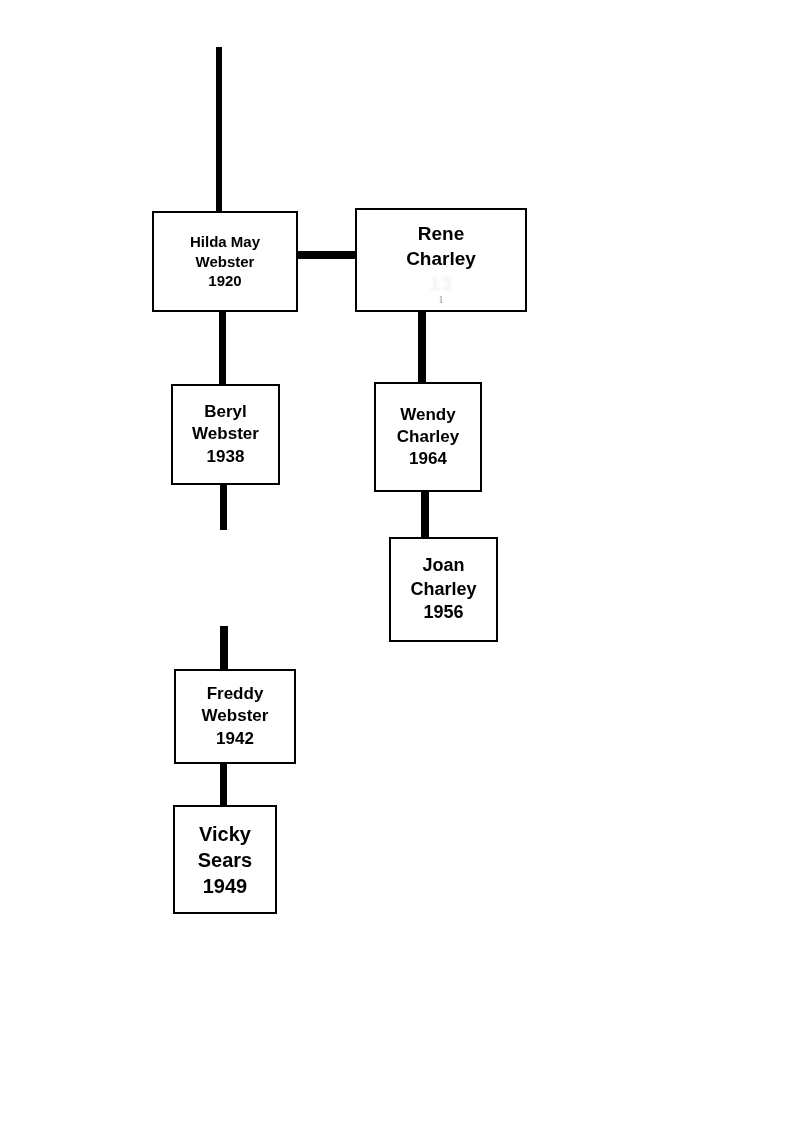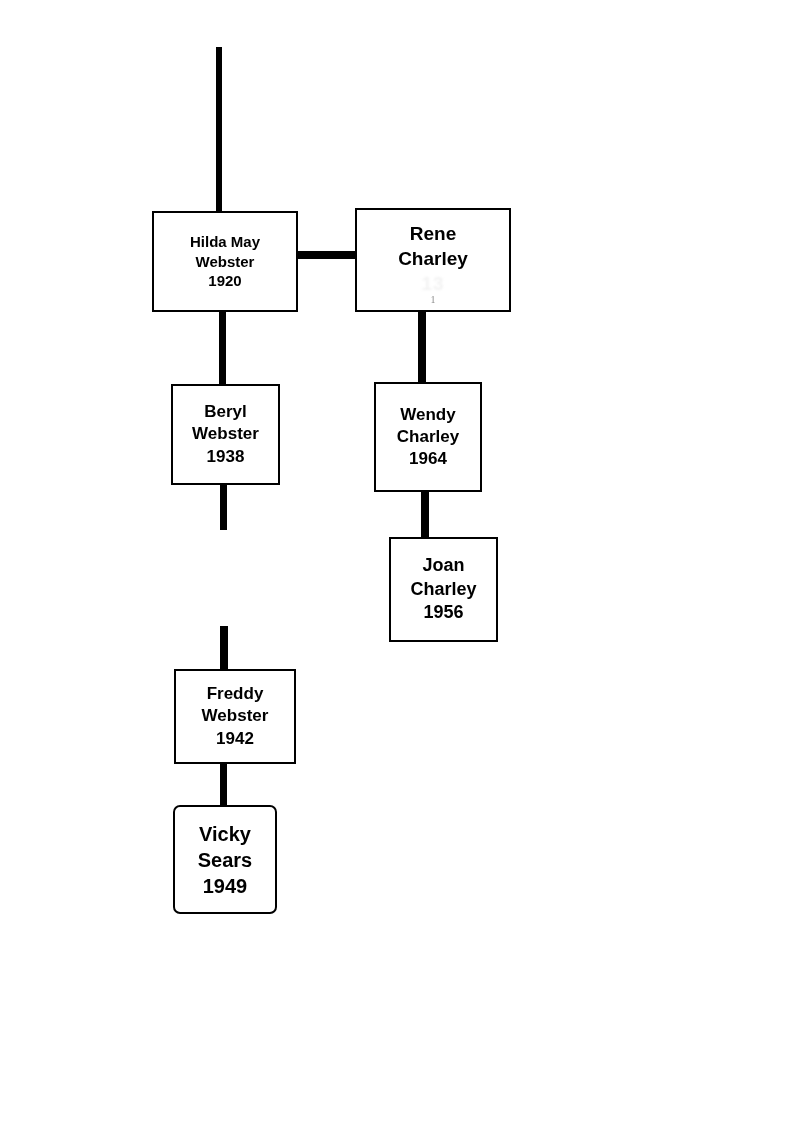--- a/index.html
+++ b/index.html
@@ -54,21 +54,21 @@
 
   
   .s-hilda  { font-size: 15px; }
   .s-rene   { font-size: 19px; }
   .s-beryl  { font-size: 17px; }
   .s-wendy  { font-size: 17px; align-items: center; }
   .s-jacq   { font-size: 14px; }
   .s-jacq .yr { font-size: 15px; font-weight: bold; letter-spacing: 1px; }
   .s-joan   { font-size: 18px; }
   .s-freddy { font-size: 17px; }
-  .s-vicky  { font-size: 20px; border-radius: 7px; }
+  .s-vicky  { font-size: 20px; }
 
   
   .ghost-year {
     position: absolute;
     left: 0;
     right: 0;
     top: 62px;
     text-align: center;
     font-size: 19px;
     font-weight: bold;
@@ -112,21 +112,21 @@
   <div class="conn" style="left:220px; top:626px; width:8px; height:46px;"></div>
 
   <div class="conn" style="left:220px; top:760px; width:7px; height:48px;"></div>
 
   <div class="node s-hilda" style="left:152px; top:211px; width:146px; height:101px;">
     <span class="ln">Hilda May</span>
     <span class="ln">Webster</span>
     <span class="yr">1920</span>
   </div>
 
-  <div class="node s-rene" style="left:355px; top:208px; width:156px; height:104px; justify-content:flex-start; padding-top:12px;">
+  <div class="node s-rene" style="left:355px; top:208px; width:172px; height:104px; justify-content:flex-start; padding-top:12px;">
     <span class="ln">Rene</span>
     <span class="ln">Charley</span>
     <span class="ghost-year">13</span>
     <span class="stray-mark">1</span>
   </div>
 
   <div class="node s-beryl" style="left:171px; top:384px; width:109px; height:101px;">
     <span class="ln">Beryl</span>
     <span class="ln">Webster</span>
     <span class="yr">1938</span>

